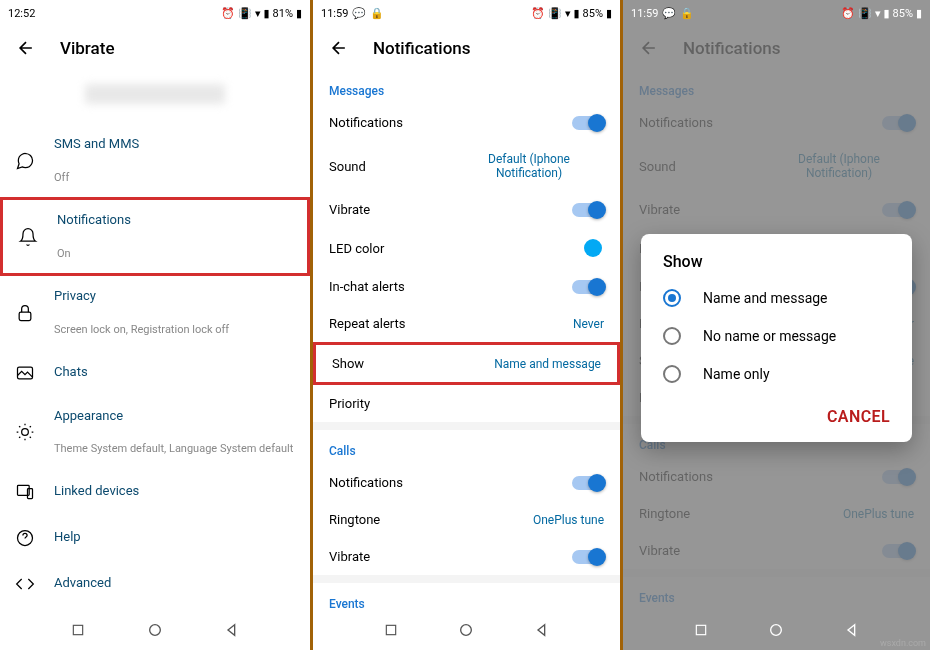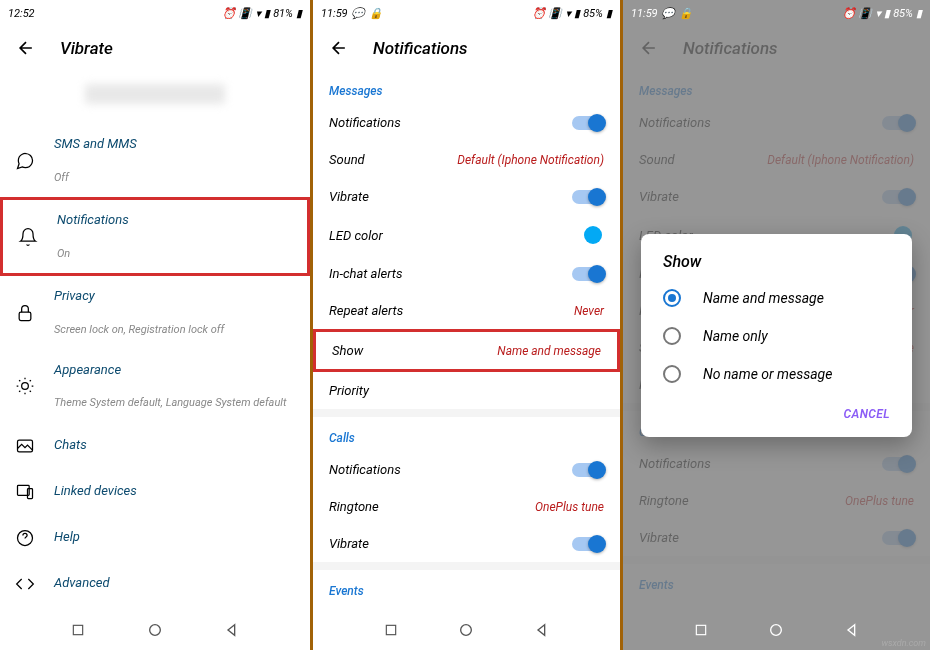--- a/index.html
+++ b/index.html
@@ -1,52 +1,52 @@
 <!DOCTYPE html>
 <html><head>
 <meta charset="utf-8">
 <style>
 * { margin: 0; padding: 0; box-sizing: border-box; font-family: -apple-system, BlinkMacSystemFont, 'Segoe UI', Roboto, sans-serif; }
 body { display: flex; width: 931px; height: 650px; background: #fff; }
-.screen { width: 310px; height: 650px; background: #fff; position: relative; overflow: hidden; display: flex; flex-direction: column; font-style: italic; }
+.screen { width: 310px; height: 650px; background: #fff; position: relative; overflow: hidden; display: flex; flex-direction: column; }
 .screen + .screen { border-left: 3px solid #a16207; }
 .status-bar { height: 24px; padding: 3px 8px 0 8px; display: flex; align-items: center; justify-content: space-between; font-size: 11px; color: #000; }
 .status-right { display: flex; align-items: center; gap: 3px; }
 .status-icon { font-size: 11px; }
 .header { display: flex; align-items: center; padding: 14px 16px 12px 16px; }
 .back-arrow { margin-right: 24px; }
 .header-title { font-size: 17px; font-weight: 500; color: #000; }
 .content { flex: 1; overflow-y: auto; }
 .blurred { width: 140px; height: 20px; background: #e8e8e8; filter: blur(4px); margin: 14px auto 20px auto; border-radius: 3px; }
 .row { display: flex; align-items: center; padding: 12px 16px 12px 14px; min-height: 44px; }
 .row-icon { width: 22px; height: 22px; margin-right: 18px; display: flex; align-items: center; justify-content: center; }
 .row-text { flex: 1; }
 .row-label { font-size: 13px; color: #0c4a6e; line-height: 1.3; }
 .row-sub { font-size: 11px; color: #888; line-height: 1.3; margin-top: 18px; }
-.row-value { font-size: 12px; color: #b91c1c; text-align: left; max-width: 150px; }
+.row-value { font-size: 12px; color: #0369a1; text-align: center; max-width: 150px; }
 .hl { border: 3px solid #d32f2f; }
 .sect-header { font-size: 12px; color: #1976d2; font-weight: 500; padding: 14px 16px 6px 16px; }
 .row2 { display: flex; align-items: center; justify-content: space-between; padding: 11px 16px; min-height: 36px; }
 .row2-label { font-size: 13px; color: #000; }
 .toggle { width: 32px; height: 14px; background: #a6c8f2; border-radius: 7px; position: relative; }
 .toggle::after { content: ''; position: absolute; width: 18px; height: 18px; background: #1976d2; border-radius: 50%; right: -2px; top: -2px; box-shadow: 0 1px 3px rgba(0,0,0,0.3); }
 .led-dot { width: 18px; height: 18px; background: #03a9f4; border-radius: 50%; margin-right: 2px; }
 .external-icon { margin-left: auto; }
 .nav-bar { height: 40px; display: flex; align-items: center; justify-content: space-around; padding: 0 40px; }
 .nav-btn { width: 20px; height: 20px; display: flex; align-items: center; justify-content: center; }
 .overlay { position: absolute; inset: 0; background: rgba(80,80,80,0.6); z-index: 5; }
 .dialog { position: absolute; top: 234px; left: 18px; right: 18px; background: #fff; border-radius: 8px; z-index: 10; padding: 18px 0 6px 0; box-shadow: 0 8px 24px rgba(0,0,0,0.3); }
 .dialog-title { font-size: 16px; font-weight: 500; padding: 0 22px 8px 22px; color: #000; }
 .radio-row { display: flex; align-items: center; padding: 10px 22px; }
 .radio { width: 18px; height: 18px; border: 2px solid #777; border-radius: 50%; margin-right: 22px; position: relative; }
 .radio.selected { border-color: #1976d2; }
 .radio.selected::after { content: ''; position: absolute; width: 8px; height: 8px; background: #1976d2; border-radius: 50%; top: 3px; left: 3px; }
 .radio-label { font-size: 14px; color: #000; }
 .dialog-actions { display: flex; justify-content: flex-end; padding: 8px 18px 4px 18px; }
-.dialog-btn { font-size: 12px; font-weight: 600; color: #8b5cf6; letter-spacing: 0.4px; padding: 6px 4px; text-align: center; }
+.dialog-btn { font-size: 16px; font-weight: 600; color: #b91c1c; letter-spacing: 0.4px; padding: 6px 4px; text-align: center; }
 .gap { height: 8px; background: #f4f4f4; }
 .watermark { position: absolute; bottom: 2px; right: 4px; font-size: 9px; color: #aaa; z-index: 20; }
 svg { display: block; }
 </style>
 </head>
 <body>
 
 <div class="screen">
   <div class="status-bar">
     <div>12:52</div>
@@ -103,39 +103,39 @@
         </span>
       <div class="row-text">
           <div class="row-label">Privacy</div>
           <div class="row-sub">Screen lock on, Registration lock off</div>
         </div>
     </div>
 
     <div class="row">
       <span class="row-icon">
           <svg width="20" height="20" viewBox="0 0 24 24" fill="none" stroke="#000" stroke-width="1.5">
+            <rect x="3" y="5" width="18" height="14" rx="2"></rect>
+            <path d="M3 15l5-5 4 4 3-3 6 6"></path>
+          </svg>
+        </span>
+      <div class="row-text">
+          <div class="row-label">Chats</div>
+        </div>
+    </div>
+
+    <div class="row">
+      <span class="row-icon">
+          <svg width="20" height="20" viewBox="0 0 24 24" fill="none" stroke="#000" stroke-width="1.5">
             <circle cx="12" cy="12" r="4"></circle>
             <path d="M12 2v2M12 20v2M4.93 4.93l1.41 1.41M17.66 17.66l1.41 1.41M2 12h2M20 12h2M4.93 19.07l1.41-1.41M17.66 6.34l1.41-1.41"></path>
           </svg>
         </span>
       <div class="row-text">
           <div class="row-label">Appearance</div>
           <div class="row-sub">Theme System default, Language System default</div>
-        </div>
-    </div>
-
-    <div class="row">
-      <span class="row-icon">
-          <svg width="20" height="20" viewBox="0 0 24 24" fill="none" stroke="#000" stroke-width="1.5">
-            <rect x="3" y="5" width="18" height="14" rx="2"></rect>
-            <path d="M3 15l5-5 4 4 3-3 6 6"></path>
-          </svg>
-        </span>
-      <div class="row-text">
-          <div class="row-label">Chats</div>
         </div>
     </div>
 
 
     <div class="row">
       <span class="row-icon">
           <svg width="20" height="20" viewBox="0 0 24 24" fill="none" stroke="#000" stroke-width="1.5">
             <rect x="3" y="4" width="14" height="12" rx="1"></rect>
             <rect x="15" y="8" width="6" height="12" rx="1"></rect>
           </svg>
@@ -392,24 +392,24 @@
   </div>
 
   <div class="dialog">
     <div class="dialog-title">Show</div>
     <div class="radio-row">
       <span class="radio selected"></span>
       <span class="radio-label">Name and message</span>
     </div>
     <div class="radio-row">
       <span class="radio"></span>
-      <span class="radio-label">Name only</span>
+      <span class="radio-label">No name or message</span>
     </div>
     <div class="radio-row">
       <span class="radio"></span>
-      <span class="radio-label">No name or message</span>
+      <span class="radio-label">Name only</span>
     </div>
     <div class="dialog-actions">
       <span class="dialog-btn">CANCEL</span>
     </div>
   </div>
   <div class="watermark">wsxdn.com</div>
 </div>
 
 </body></html>

